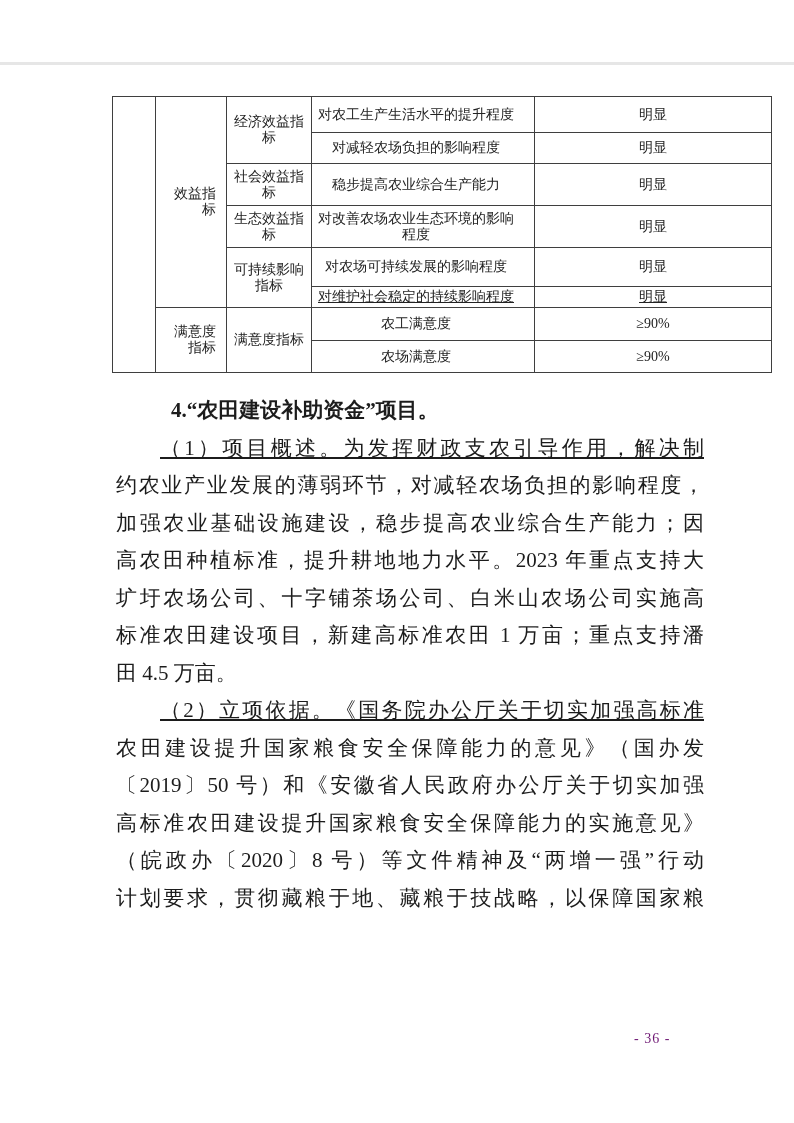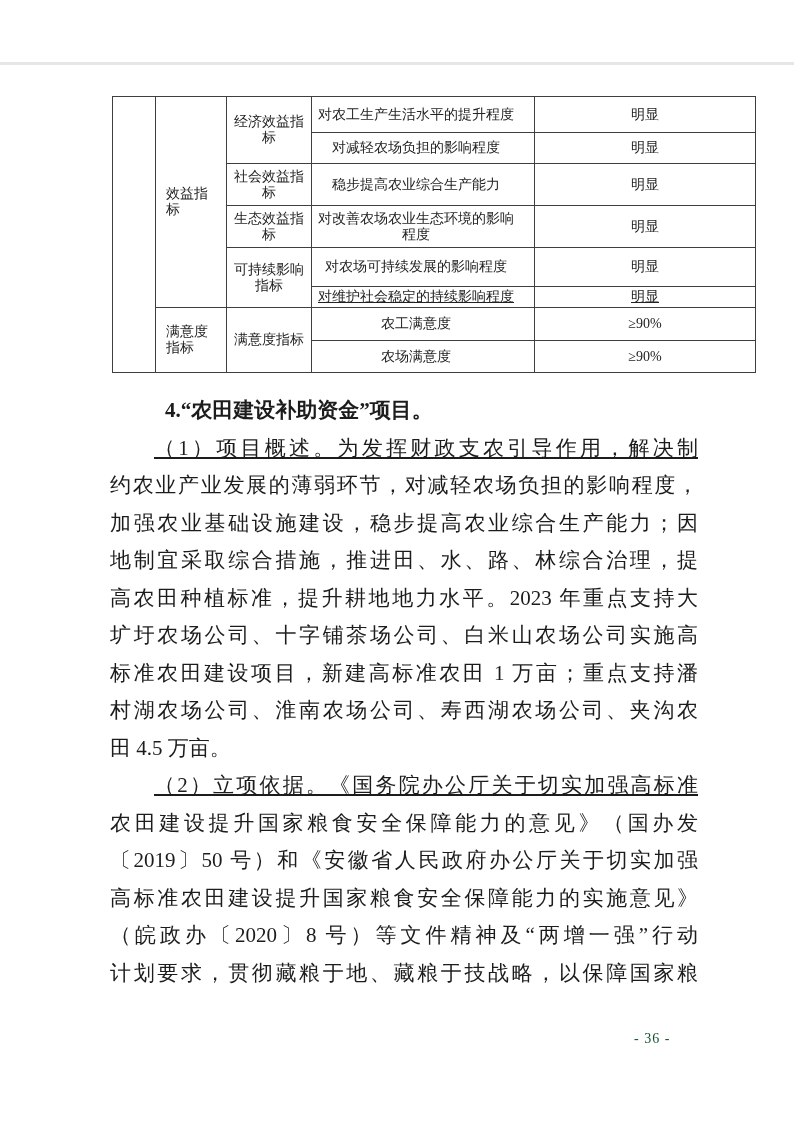--- a/index.html
+++ b/index.html
@@ -25,51 +25,51 @@
     font-size:14px;
     color:#232323;
   }
   table.indicators td{
     border:1px solid #3f3f3f;
     line-height:16px;
     vertical-align:middle;
     overflow:hidden;
   }
   td.c-empty{width:40px;}
-  td.c-group{width:50px;text-align:left;padding:12px 10px;}
+  td.c-group{width:50px;text-align:right;padding:12px 10px;}
   td.c-sub{width:74px;text-align:center;padding:0 5px;}
   td.c-desc{width:196px;text-align:center;padding:2px 20px 2px 6px;}
-  td.c-val{width:212px;text-align:center;padding:0 4px;}
+  td.c-val{width:212px;text-align:center;padding:0 12px;}
   tr.r1{height:36px;} tr.r2{height:31px;margin-left:36px;} tr.r3{height:42px;}
   tr.r4{height:42px;} tr.r5{height:39px;} tr.r6{height:15px;text-decoration:underline;}
   tr.r7{height:33px;} tr.r8{height:32px;}
   
   .textblock{
-    position:absolute;left:110px;top:392px;width:588px;
+    position:absolute;left:116px;top:392px;width:588px;
     font-size:21px;
   }
   .line{
     height:37.5px;line-height:37.5px;
     text-align:justify;
     text-align-last:justify;
     white-space:normal;
     letter-spacing:0;
   }
   .line.indent{padding-left:44px;text-decoration:underline;}
   .line.lastline{text-align-last:left;}
   .heading{
     height:37.5px;line-height:37.5px;
     font-weight:bold;
     padding-left:55px;
     text-align:left;
     text-align-last:left;
   }
   .page-number{
     position:absolute;left:634px;top:1031px;
-    font-size:14px;letter-spacing:1px;color:#14532d;
+    font-size:14px;letter-spacing:1px;color:#701a75;
   }
 </style>
 </head>
 <body>
 
 <div class="page">
 
   <div class="top-artifact"></div>
 
   <table class="indicators">
@@ -116,25 +116,23 @@
     </tr>
   </tbody>
     </table>
 
   <div class="textblock">
     <div class="heading">4.“农田建设补助资金”项目。</div>
 
     <div class="line indent">（1）项目概述。为发挥财政支农引导作用，解决制</div>
     <div class="line">约农业产业发展的薄弱环节，对减轻农场负担的影响程度，</div>
     <div class="line">加强农业基础设施建设，稳步提高农业综合生产能力；因</div>
-    <div class="line">地制宜采取综合措施，推进田、水、路、林综合治理，提</div>
     <div class="line">高农田种植标准，提升耕地地力水平。2023 年重点支持大</div>
     <div class="line">圹圩农场公司、十字铺茶场公司、白米山农场公司实施高</div>
     <div class="line">标准农田建设项目，新建高标准农田 1 万亩；重点支持潘</div>
-    <div class="line">村湖农场公司、淮南农场公司、寿西湖农场公司、夹沟农</div>
     <div class="line lastline">田 4.5 万亩。</div>
 
     <div class="line indent">（2）立项依据。《国务院办公厅关于切实加强高标准</div>
     <div class="line">农田建设提升国家粮食安全保障能力的意见》（国办发</div>
     <div class="line">〔2019〕50 号）和《安徽省人民政府办公厅关于切实加强</div>
     <div class="line">高标准农田建设提升国家粮食安全保障能力的实施意见》</div>
     <div class="line">（皖政办〔2020〕8 号）等文件精神及“两增一强”行动</div>
     <div class="line">计划要求，贯彻藏粮于地、藏粮于技战略，以保障国家粮</div>
   </div>
 

